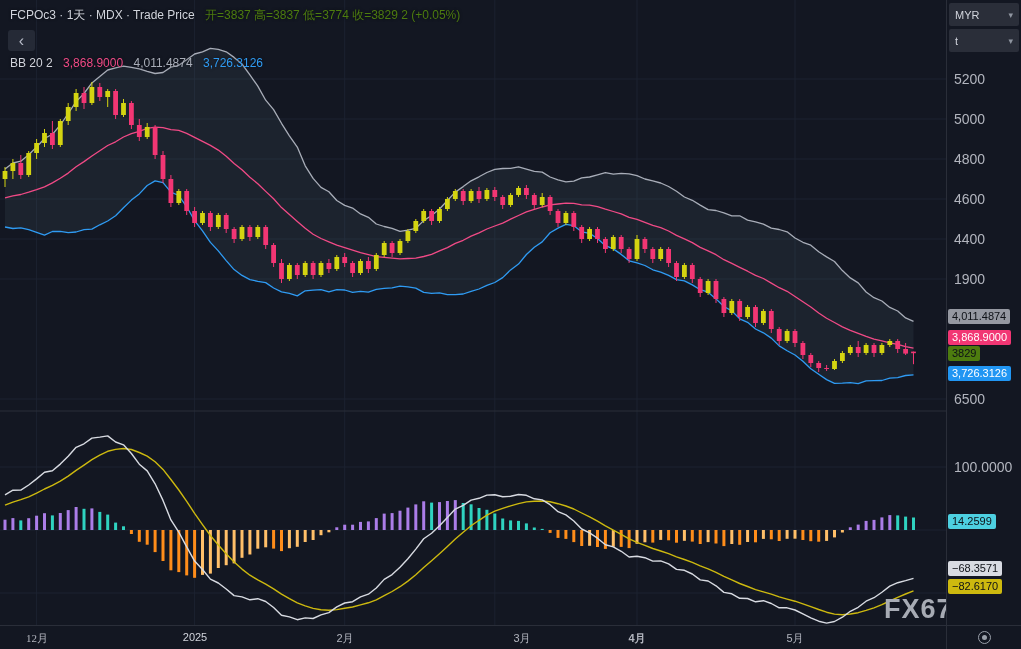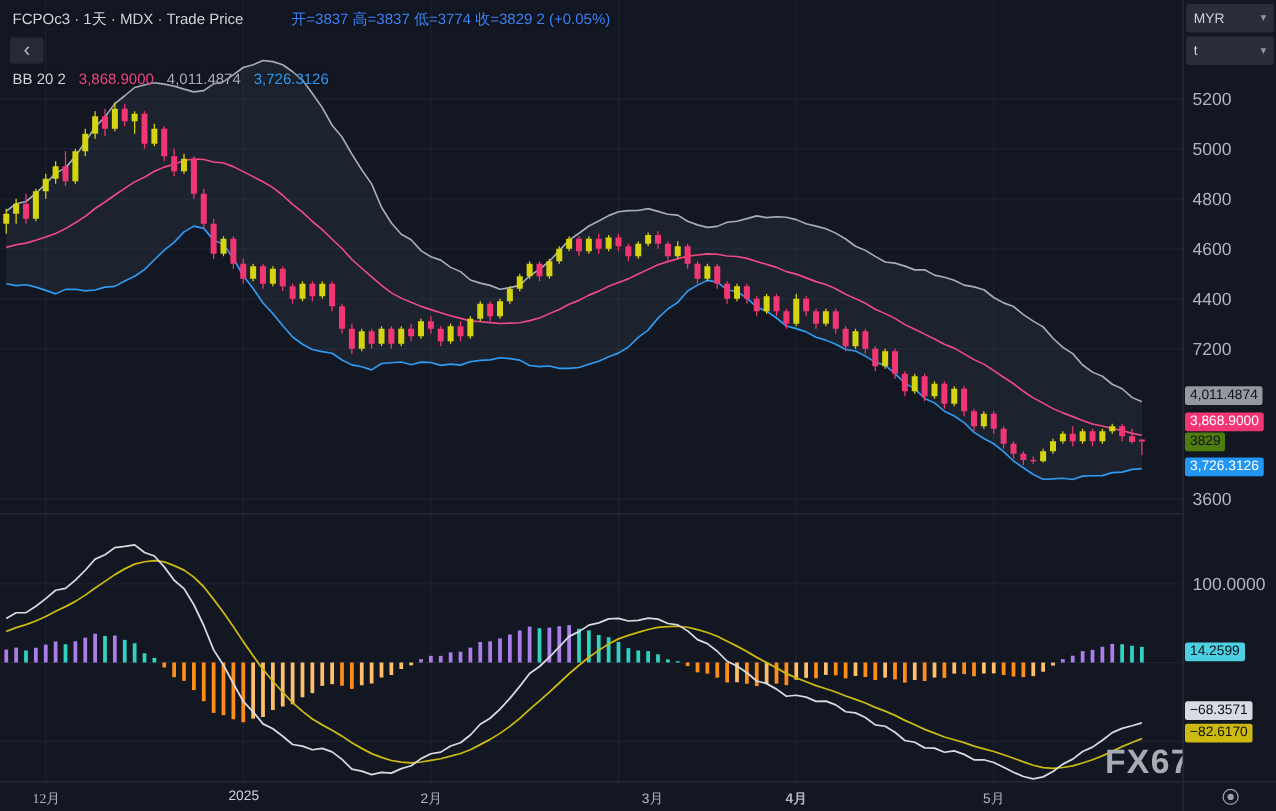--- a/index.html
+++ b/index.html
@@ -411,21 +411,21 @@
           <rect x="888.3" y="515.1" width="3" height="14.9" fill="#ab7de8"></rect>
           <rect x="896.2" y="515.4" width="3" height="14.6" fill="#2fd3c0"></rect>
           <rect x="904.1" y="516.6" width="3" height="13.4" fill="#2fd3c0"></rect>
           <rect x="912.0" y="517.5" width="3" height="12.5" fill="#2fd3c0"></rect>
           <polyline points="5.0,505.1 12.9,502.1 20.8,499.7 28.7,496.8 36.6,493.2 44.5,489.0 52.4,485.3 60.3,481.1 68.2,476.1 76.1,470.4 84.0,465.1 91.9,459.7 99.8,455.1 107.7,451.3 115.6,449.4 123.5,448.5 131.4,449.5 139.3,452.5 147.2,456.1 155.1,461.7 163.0,469.4 170.9,479.5 178.8,490.0 186.7,501.4 194.6,513.3 202.5,524.6 210.4,535.5 218.3,545.0 226.2,553.8 234.1,562.1 242.0,569.1 249.9,575.2 257.8,579.9 265.7,584.2 273.6,588.9 281.5,594.2 289.4,598.7 297.3,602.9 305.2,605.9 313.1,608.4 321.0,609.7 328.9,610.3 336.8,609.6 344.7,608.3 352.6,607.0 360.5,604.9 368.4,602.8 376.3,599.8 384.2,595.7 392.1,591.5 400.0,586.7 407.9,581.1 415.8,574.7 423.7,567.5 431.6,560.7 439.5,553.7 447.4,546.4 455.3,539.0 463.2,532.2 471.1,525.8 479.0,520.3 486.9,515.2 494.8,511.1 502.7,508.3 510.6,505.9 518.5,503.6 526.4,501.9 534.3,501.3 542.2,501.0 550.1,501.8 558.0,503.7 565.9,506.0 573.8,509.0 581.7,513.0 589.6,516.9 597.5,521.2 605.4,525.9 613.3,530.1 621.2,534.3 629.1,538.9 637.0,542.3 644.9,545.4 652.8,548.5 660.7,551.0 668.6,553.6 676.5,556.8 684.4,559.5 692.3,562.4 700.2,565.9 708.1,568.9 716.0,572.3 723.9,576.3 731.8,579.8 739.7,583.5 747.6,586.5 755.5,589.6 763.4,591.8 771.3,594.1 779.2,596.9 787.1,599.1 795.0,601.2 802.9,603.8 810.8,606.6 818.7,609.5 826.6,612.2 834.5,614.1 842.4,614.7 850.3,614.0 858.2,612.7 866.1,610.4 874.0,607.8 881.9,604.7 889.8,601.0 897.7,597.3 905.6,594.0 913.5,590.9 " fill="none" stroke="#cdb90f" stroke-width="1.4" stroke-linejoin="round"></polyline>
           <polyline points="5.0,494.8 12.9,490.2 20.8,490.1 28.7,485.0 36.6,478.9 44.5,472.2 52.4,470.7 60.3,464.1 68.2,456.2 76.1,447.3 84.0,443.8 91.9,438.1 99.8,437.1 107.7,435.9 115.6,442.0 123.5,444.8 131.4,453.5 139.3,464.2 147.2,470.9 155.1,483.8 163.0,500.4 170.9,519.9 178.8,532.2 186.7,546.8 194.6,561.1 202.5,569.5 210.4,579.1 218.3,583.0 226.2,589.0 234.1,595.6 242.0,596.9 249.9,599.8 257.8,598.7 265.7,601.5 273.6,607.5 281.5,615.3 289.4,616.9 297.3,619.7 305.2,617.9 313.1,618.5 321.0,614.9 328.9,612.6 336.8,606.9 344.7,603.0 352.6,601.7 360.5,596.8 368.4,594.2 376.3,588.0 384.2,579.4 392.1,574.6 400.0,567.3 407.9,558.7 415.8,549.1 423.7,538.8 431.6,533.2 439.5,525.8 447.4,517.5 455.3,509.1 463.2,505.3 471.1,500.1 479.0,498.3 486.9,495.1 494.8,494.7 502.7,496.8 510.6,496.3 518.5,494.5 526.4,495.3 534.3,498.8 542.2,499.9 550.1,504.7 558.0,511.7 565.9,514.9 573.8,521.0 581.7,529.0 589.6,532.8 597.5,538.2 605.4,544.8 613.3,546.9 621.2,551.3 629.1,557.0 637.0,556.2 644.9,557.7 652.8,561.1 660.7,560.9 668.6,563.9 676.5,569.4 684.4,570.3 692.3,574.0 700.2,579.9 708.1,581.0 716.0,585.8 723.9,592.4 731.8,593.8 739.7,598.3 747.6,598.5 755.5,601.8 763.4,600.7 771.3,603.5 779.2,607.8 787.1,607.8 795.0,610.0 802.9,613.8 810.8,617.8 818.7,621.2 826.6,623.1 834.5,621.5 842.4,617.2 850.3,611.3 858.2,607.3 866.1,601.2 874.0,597.7 881.9,592.2 889.8,586.1 897.7,582.7 905.6,580.6 913.5,578.3 " fill="none" stroke="#d8dbe2" stroke-width="1.4" stroke-linejoin="round"></polyline>
         </svg></div>
 
     <div class="legend legend-symbol">
       <span>FCPOc3 · 1天 · MDX · Trade Price</span>
-      <span style="color: #3b82f6; margin-left: 28px;">开=3837 高=3837 低=3774 收=3829 2 (+0.05%)</span>
+      <span style="color: #4d7c0f;">开=3837 高=3837 低=3774 收=3829 2 (+0.05%)</span>
     </div>
 
     <button class="back-btn">
       <span>‹</span>
     </button>
 
     <div class="legend legend-bb">
       <span>BB 20 2</span>
       <span style="color: rgb(240, 74, 134);">3,868.9000</span>
       <span style="color: rgb(168, 173, 184);">4,011.4874</span>
@@ -444,22 +444,22 @@
     <div class="dd dd-unit">
       <span>t</span>
       <span class="chev">▾</span>
     </div>
     <div id="scale-ticks">
         <div class="tick" style="top:73px">5200</div>
         <div class="tick" style="top:113px">5000</div>
         <div class="tick" style="top:153px">4800</div>
         <div class="tick" style="top:193px">4600</div>
         <div class="tick" style="top:233px">4400</div>
-        <div class="tick" style="top:273px">7200</div>
-        <div class="tick" style="top:393px">3600</div>
+        <div class="tick" style="top:273px">1900</div>
+        <div class="tick" style="top:393px">6500</div>
         <div class="tick" style="top:461px">100.0000</div>
         <div class="badge" style="top:309px;background:#9598a1;color:#0e1117">4,011.4874</div>
         <div class="badge" style="top:330px;background:#f23674;color:#ffffff">3,868.9000</div>
         <div class="badge" style="top:346px;background:#4d7c0f;color:#0e1117">3829</div>
         <div class="badge" style="top:366px;background:#2196f3;color:#ffffff">3,726.3126</div>
         <div class="badge" style="top:514px;background:#4dd0e1;color:#0e1117">14.2599</div>
         <div class="badge" style="top:561px;background:#d8dbe2;color:#0e1117">−68.3571</div>
         <div class="badge" style="top:579px;background:#cdb90f;color:#0e1117">−82.6170</div>
       </div>
   </div>

